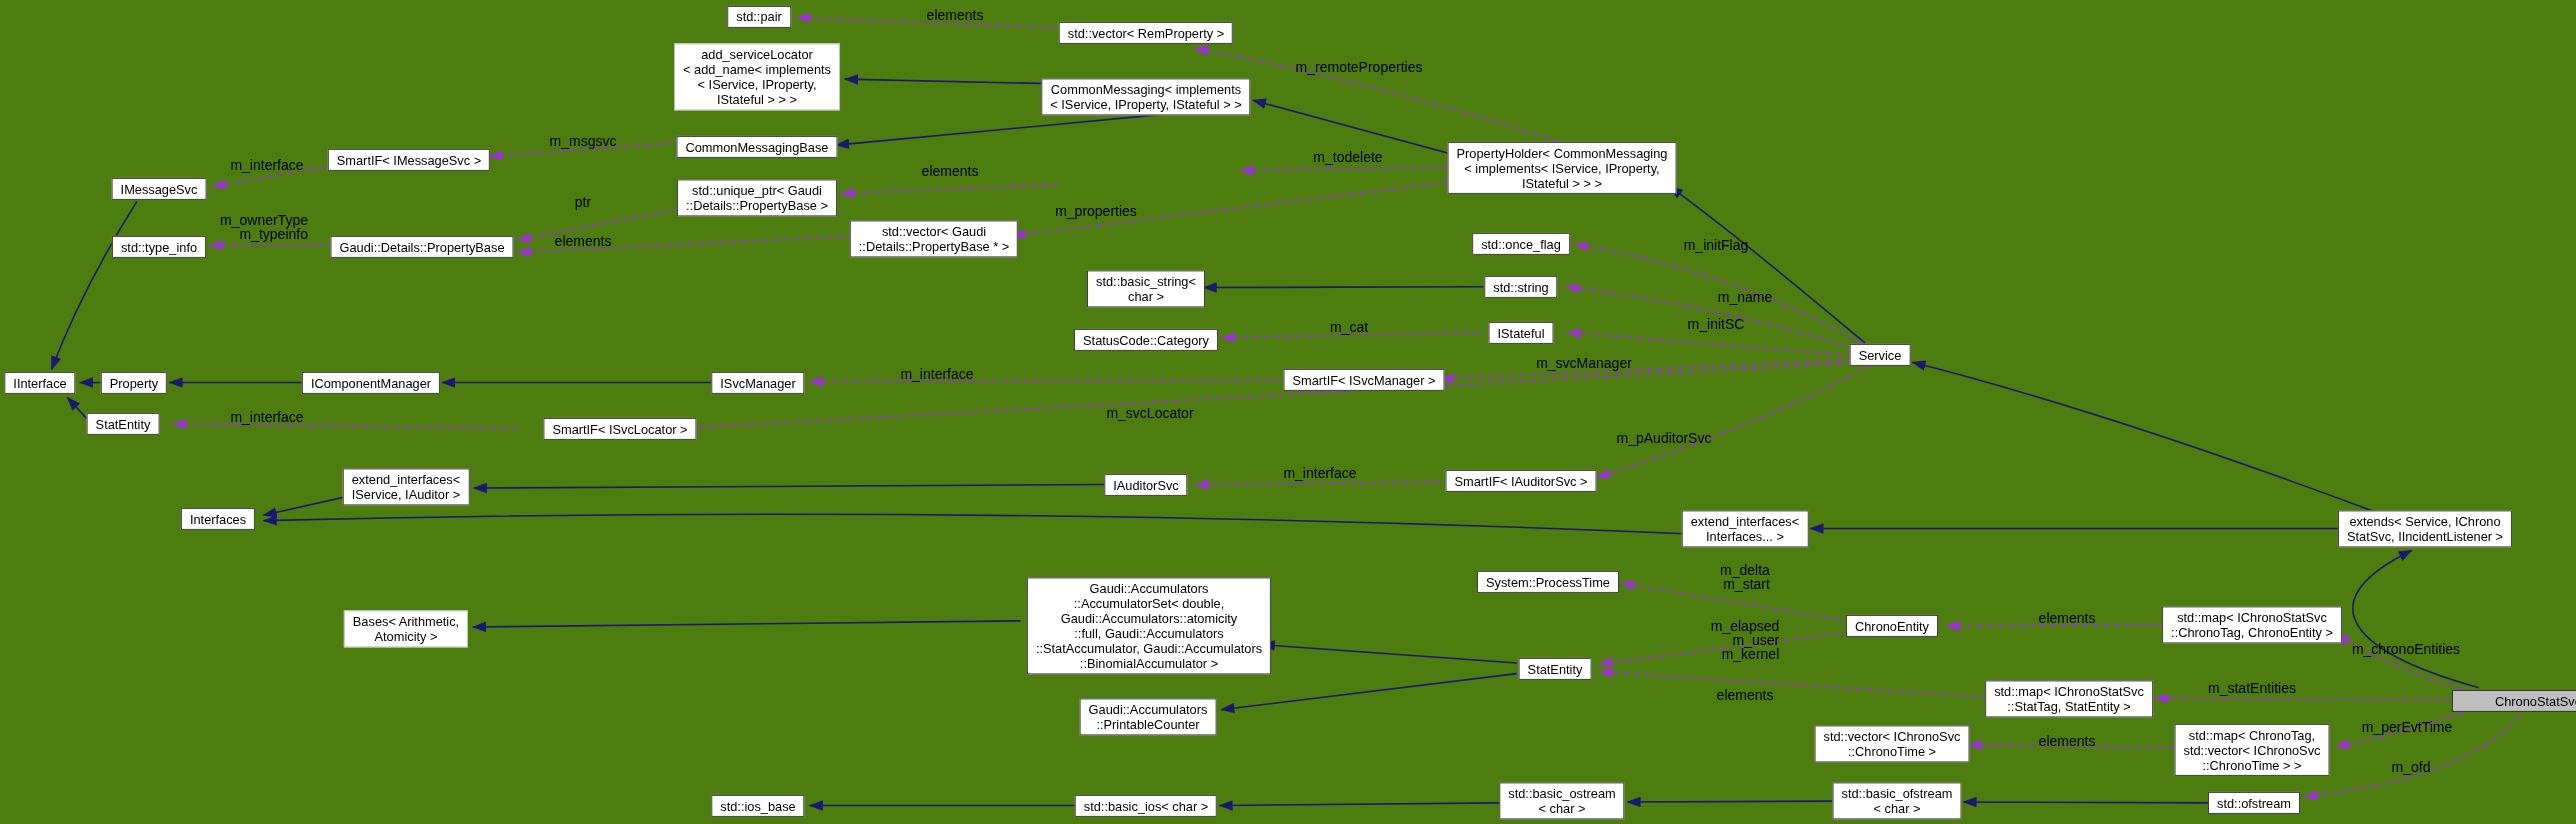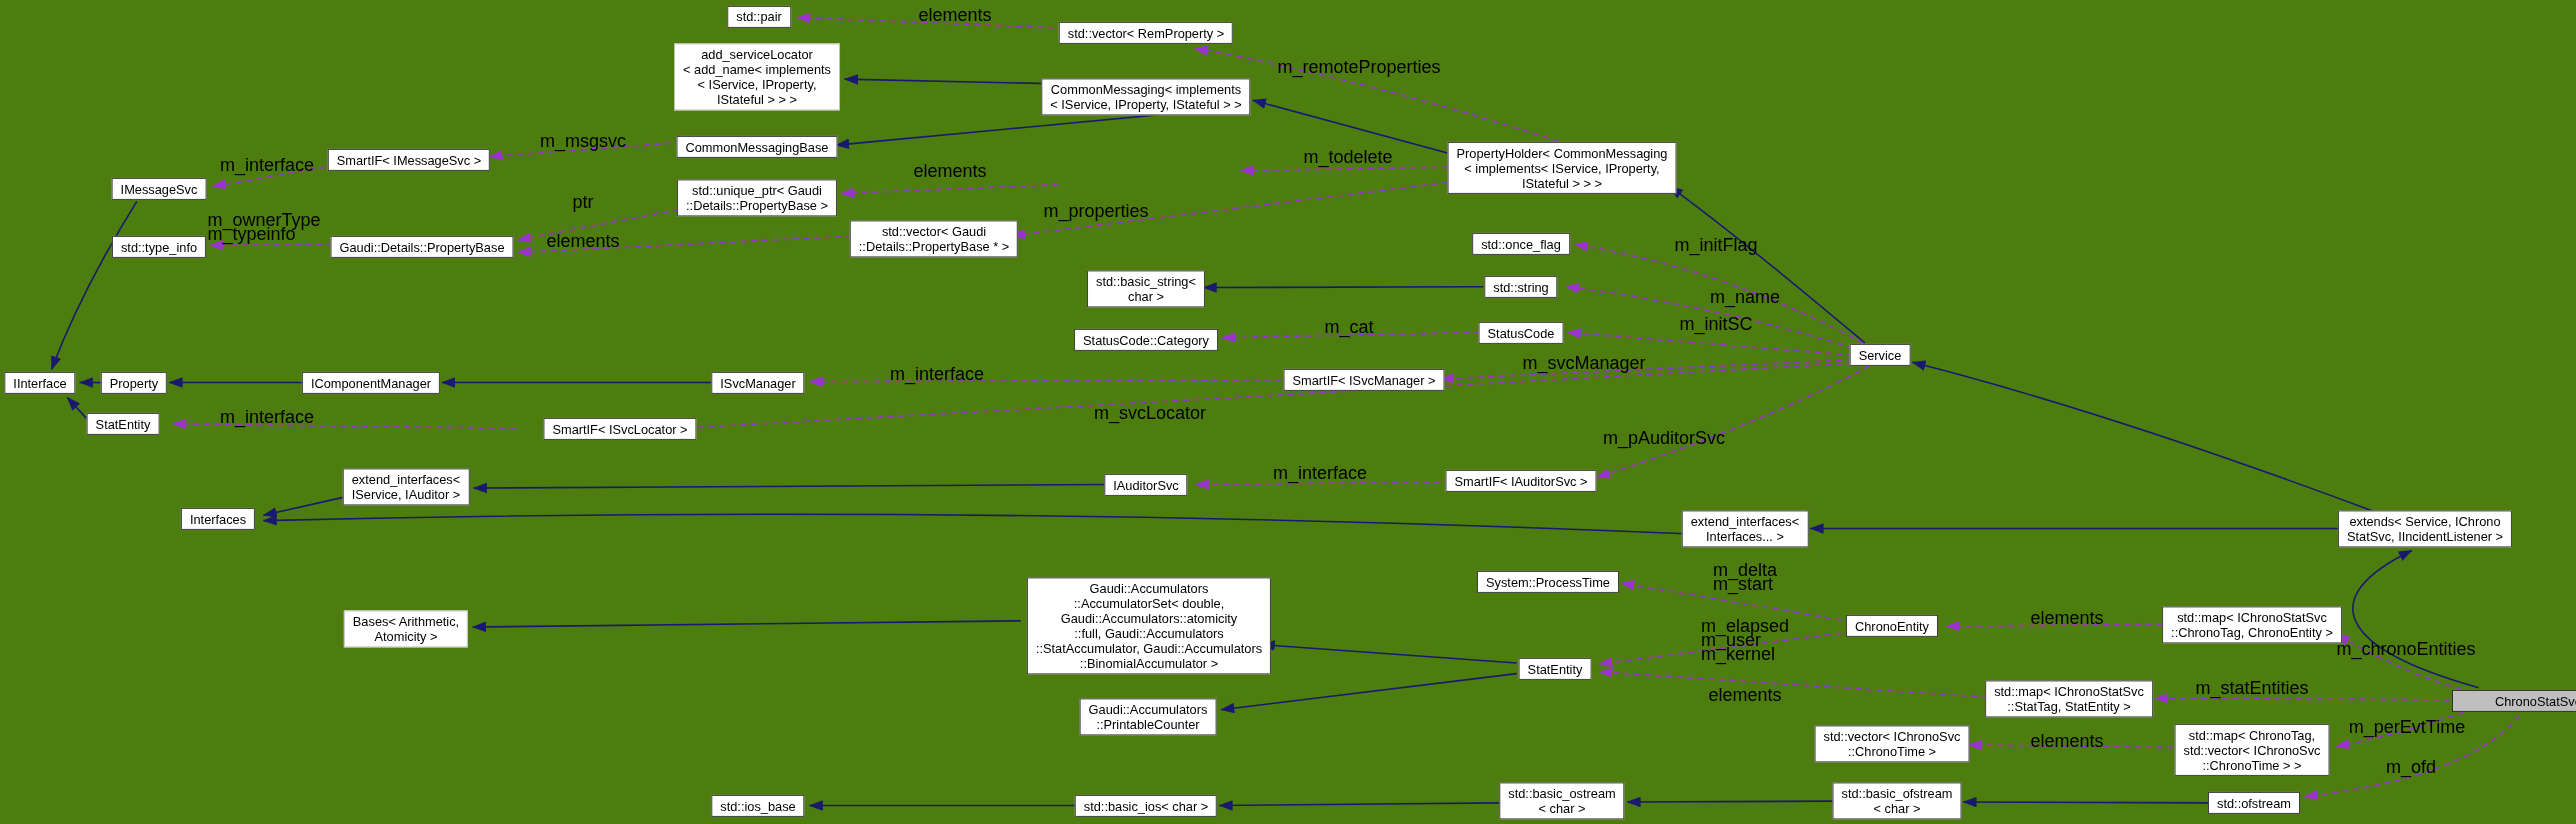--- a/index.html
+++ b/index.html
@@ -21,22 +21,22 @@
     color:#000;text-align:center;
     white-space:pre-line;
     width:max-content;
     box-sizing:border-box;
   }
   .node.helper{border-color:#bfbfbf;}
   .node.main{background:#bfbfbf;border-color:#2b2b2b;padding-left:42px;}
   .elabel{
     position:absolute;z-index:3;
     transform:translate(-50%,-50%);
-    font-size:18px;line-height:14px;
-    color:#000;text-align:left;
+    font-size:14px;line-height:14px;
+    color:#000;text-align:right;
     white-space:pre-line;
     width:max-content;
   }
   .s{stroke:#191970;stroke-width:1.8;fill:none;}
   .d{stroke:#9a32cd;stroke-width:1.8;fill:none;stroke-dasharray:7,5;}
 </style>
 </head>
 <body>
 
 <div class="canvas">
@@ -124,21 +124,21 @@
 IStateful &gt; &gt; &gt;</div>
   <div class="node" style="left:159px;top:247px">std::type_info</div>
   <div class="node" style="left:422px;top:247px">Gaudi::Details::PropertyBase</div>
   <div class="node" style="left:934px;top:239px">std::vector&lt; Gaudi
 ::Details::PropertyBase * &gt;</div>
   <div class="node" style="left:1521px;top:244px">std::once_flag</div>
   <div class="node" style="left:1146px;top:289px">std::basic_string&lt;
 char &gt;</div>
   <div class="node" style="left:1521px;top:287px">std::string</div>
   <div class="node" style="left:1146px;top:340px">StatusCode::Category</div>
-  <div class="node" style="left:1521px;top:333px">StatusCode</div>
+  <div class="node" style="left:1521px;top:333px">IStateful</div>
   <div class="node" style="left:1880px;top:355px">Service</div>
   <div class="node" style="left:40px;top:383px">IInterface</div>
   <div class="node" style="left:134px;top:383px">Property</div>
   <div class="node" style="left:371px;top:383px">IComponentManager</div>
   <div class="node" style="left:758px;top:383px">ISvcManager</div>
   <div class="node" style="left:1364px;top:380px">SmartIF&lt; ISvcManager &gt;</div>
   <div class="node" style="left:123px;top:424px">StatEntity</div>
   <div class="node" style="left:620px;top:429px">SmartIF&lt; ISvcLocator &gt;</div>
   <div class="node" style="left:406px;top:487px">extend_interfaces&lt;
 IService, IAuditor &gt;</div>

